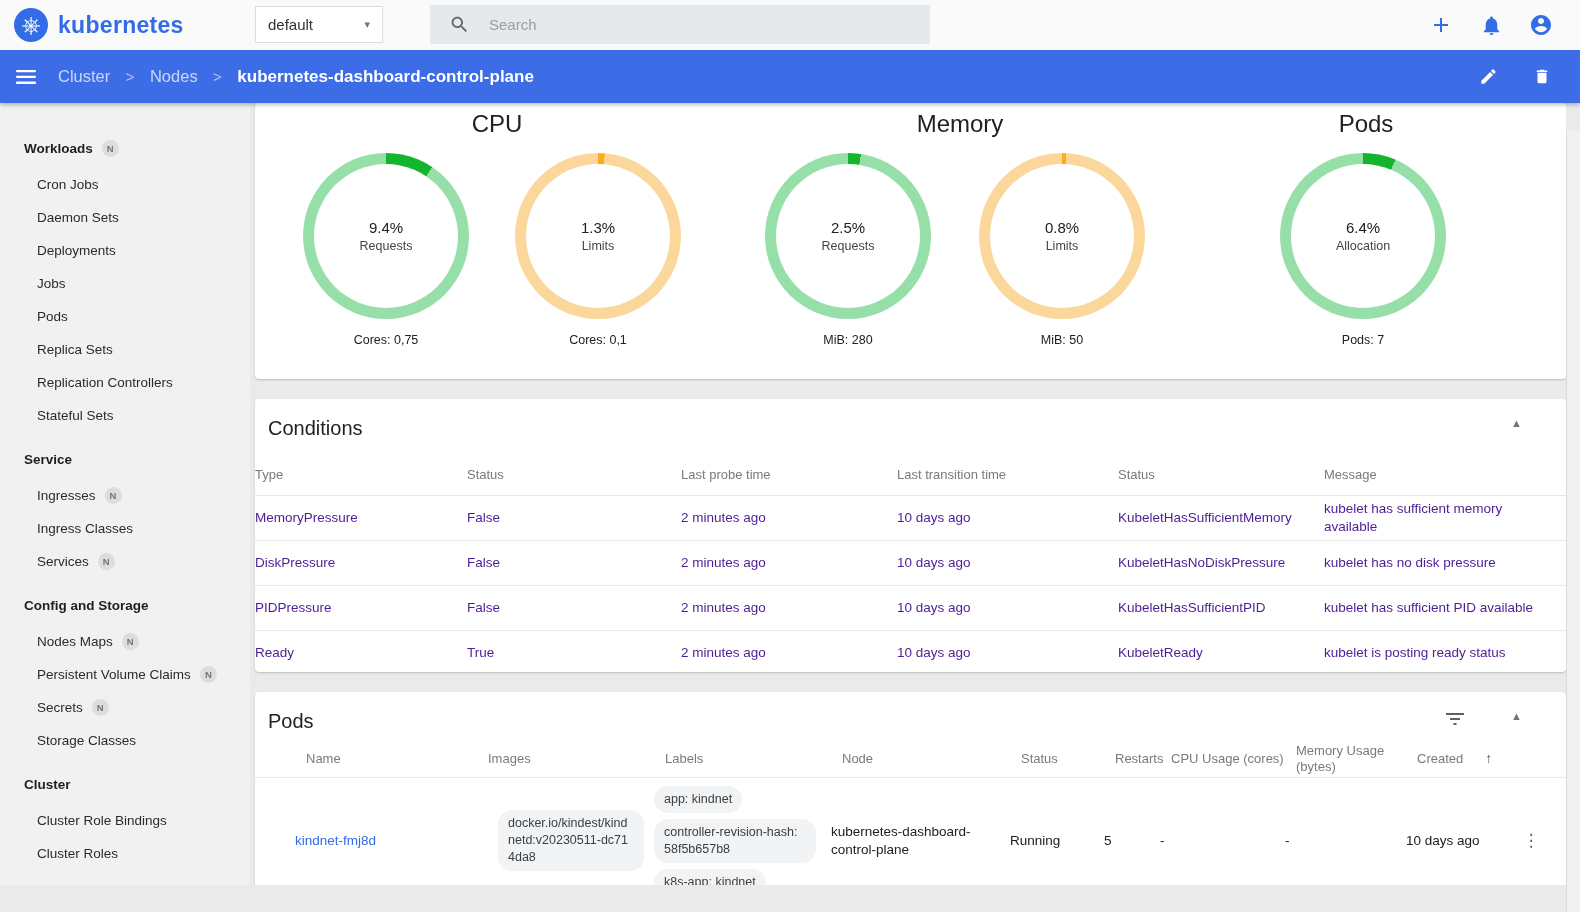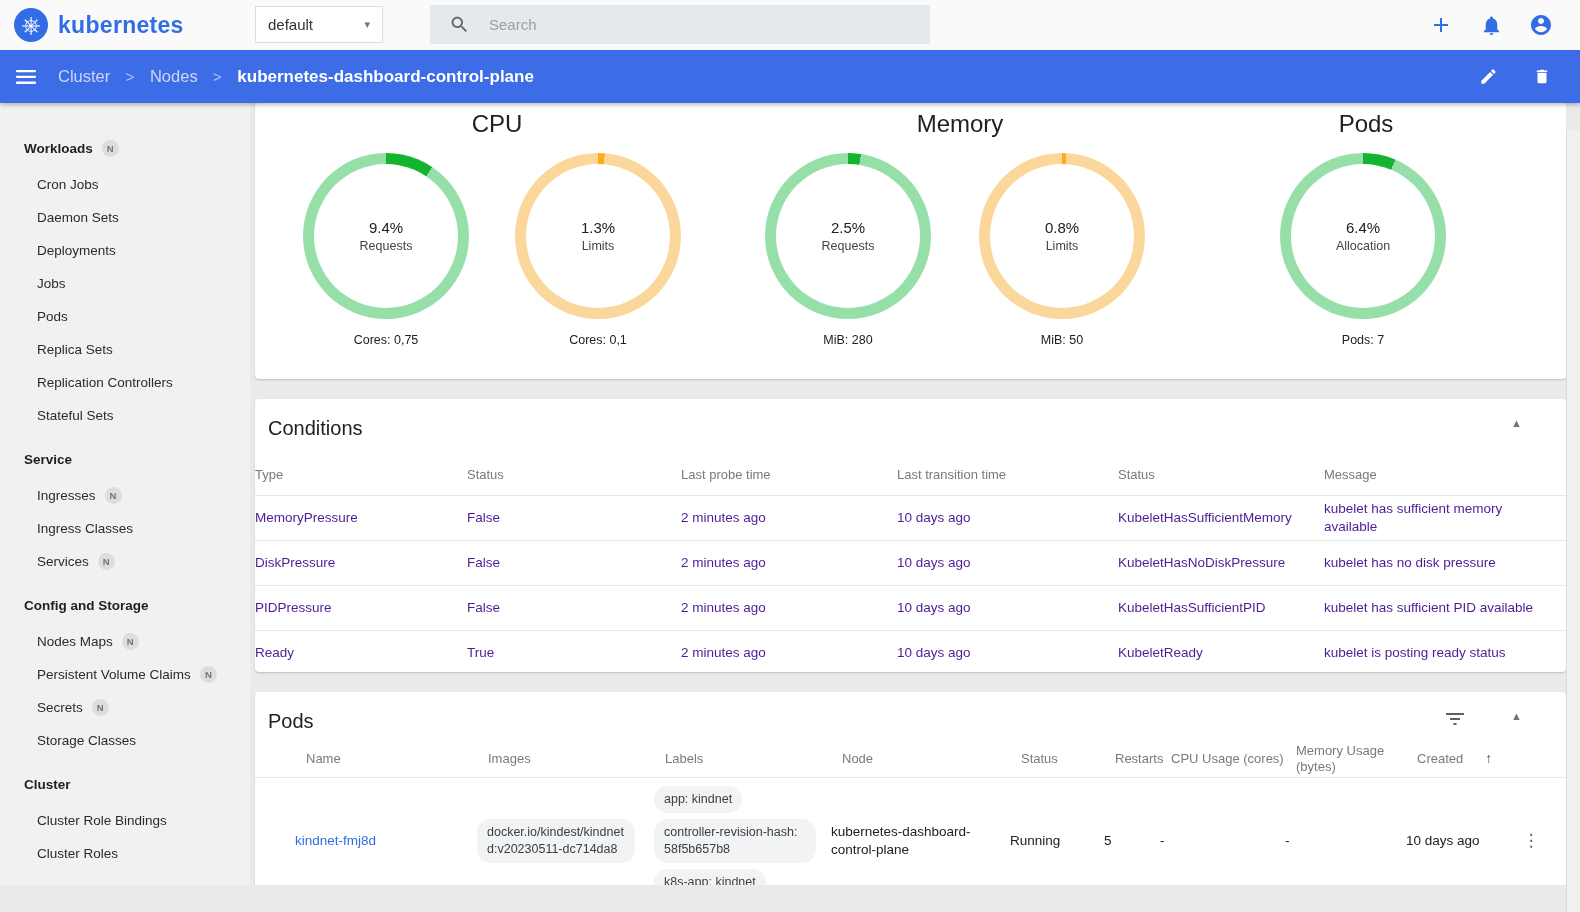--- a/index.html
+++ b/index.html
@@ -126,21 +126,21 @@
   .pods-row > div { padding-right:10px; }
   .sort-wrap { display:flex; align-items:center; gap:22px; }
   .sort-arrow { color:#555; font-size:14px; }
   .status-dot { width:13px; height:13px; border-radius:50%; margin-left:3px; }
   .pod-link { color:#326de6; cursor:pointer; }
   .chip {
     display:inline-block; background:#f1f3f4; border-radius:14px;
     padding:5px 10px; font-size:12.5px; color:#3c4043;
     word-break:break-all; line-height:1.35; text-align:left;
   }
-  .img-chip { max-width:158px; }
+  .img-chip { max-width:158px;margin-left:21px; }
   .labels-stack { display:flex; flex-direction:column; align-items:flex-start; gap:6px; }
   .labels-stack .chip { max-width:162px; }
   .node-cell { line-height:1.3; max-width:155px; }
   .kebab { color:#616161; font-size:17px; letter-spacing:0; cursor:pointer; text-align:center; }
 </style>
 </head>
 <body>
 
 <div class="app">
 

